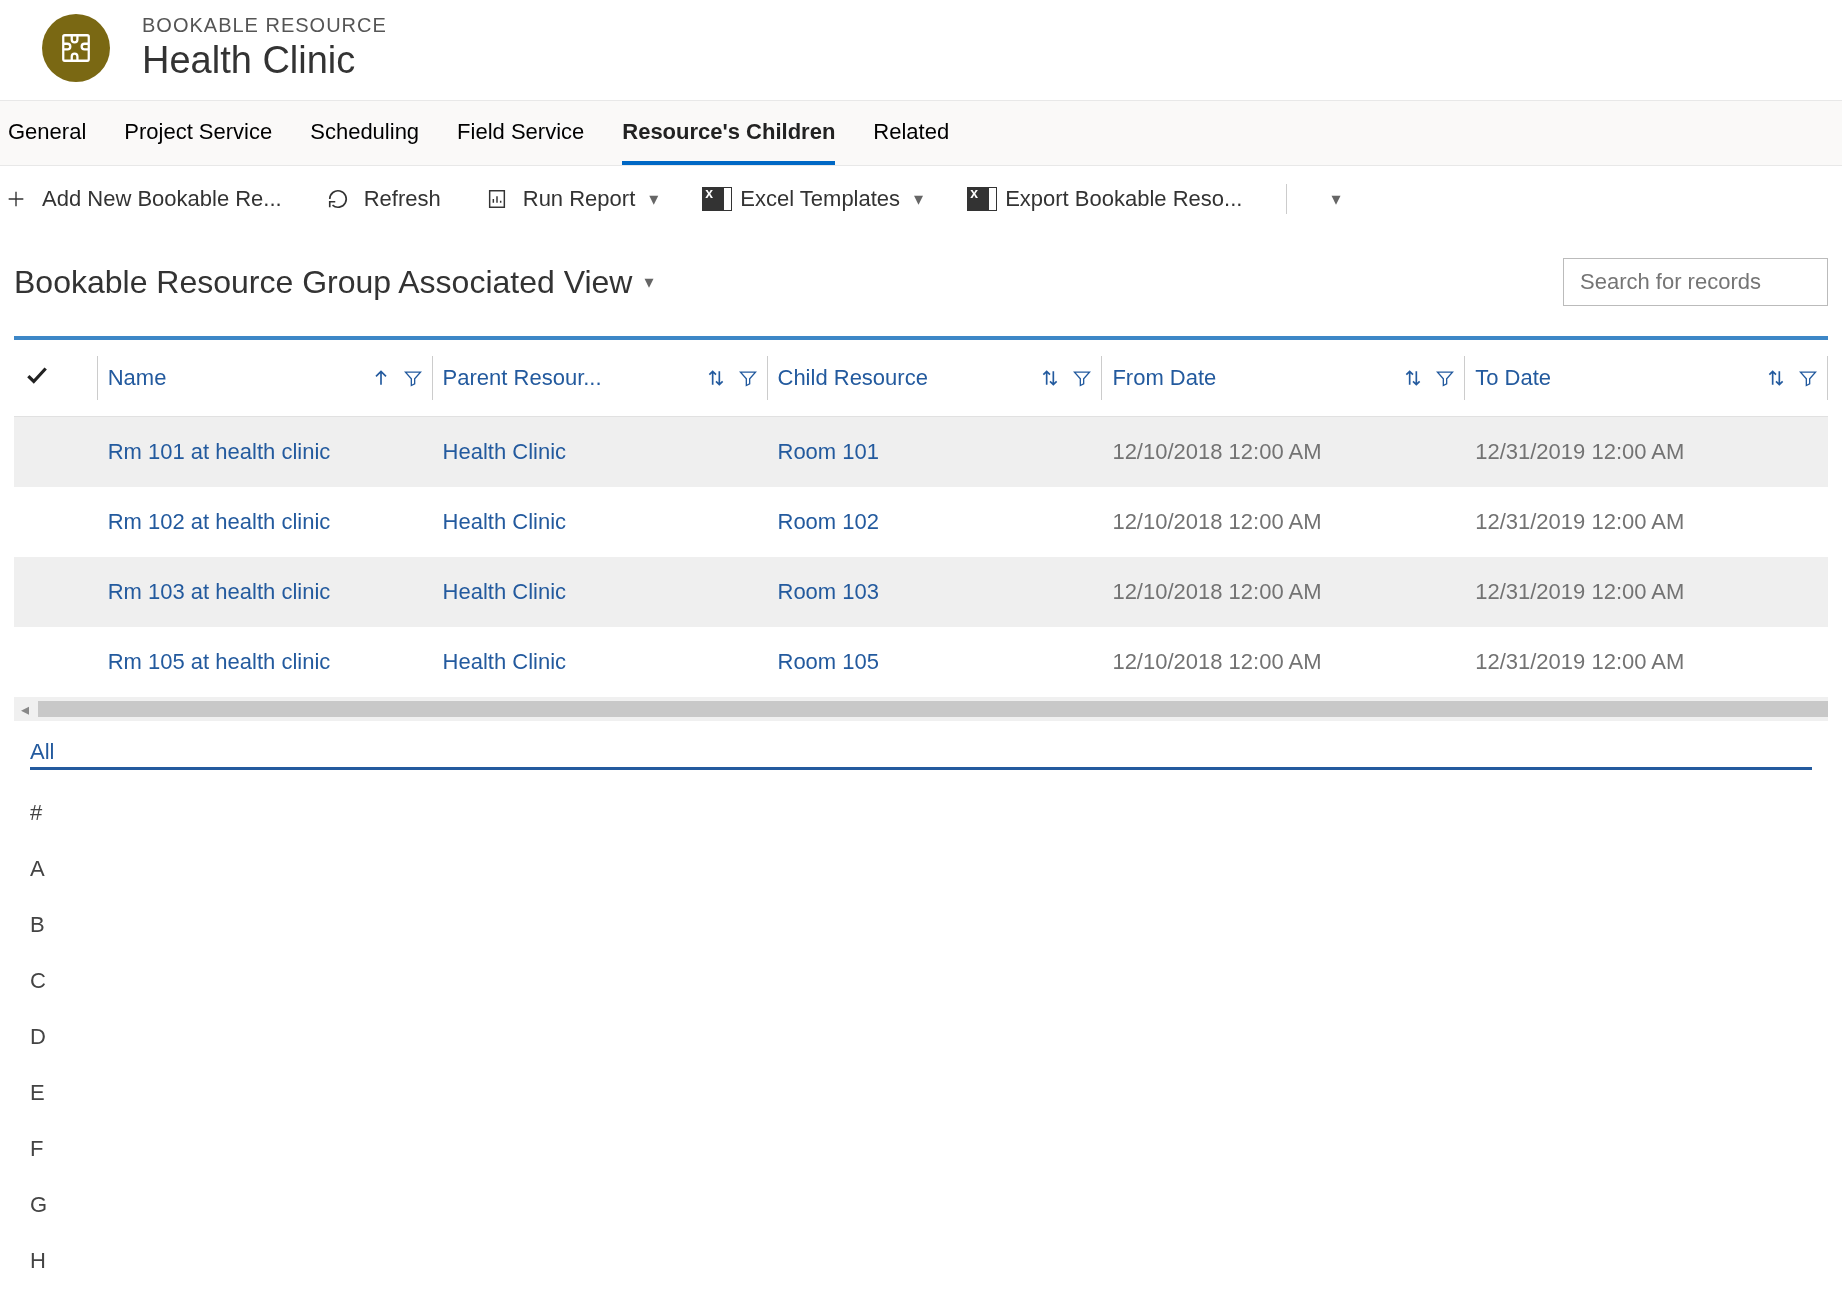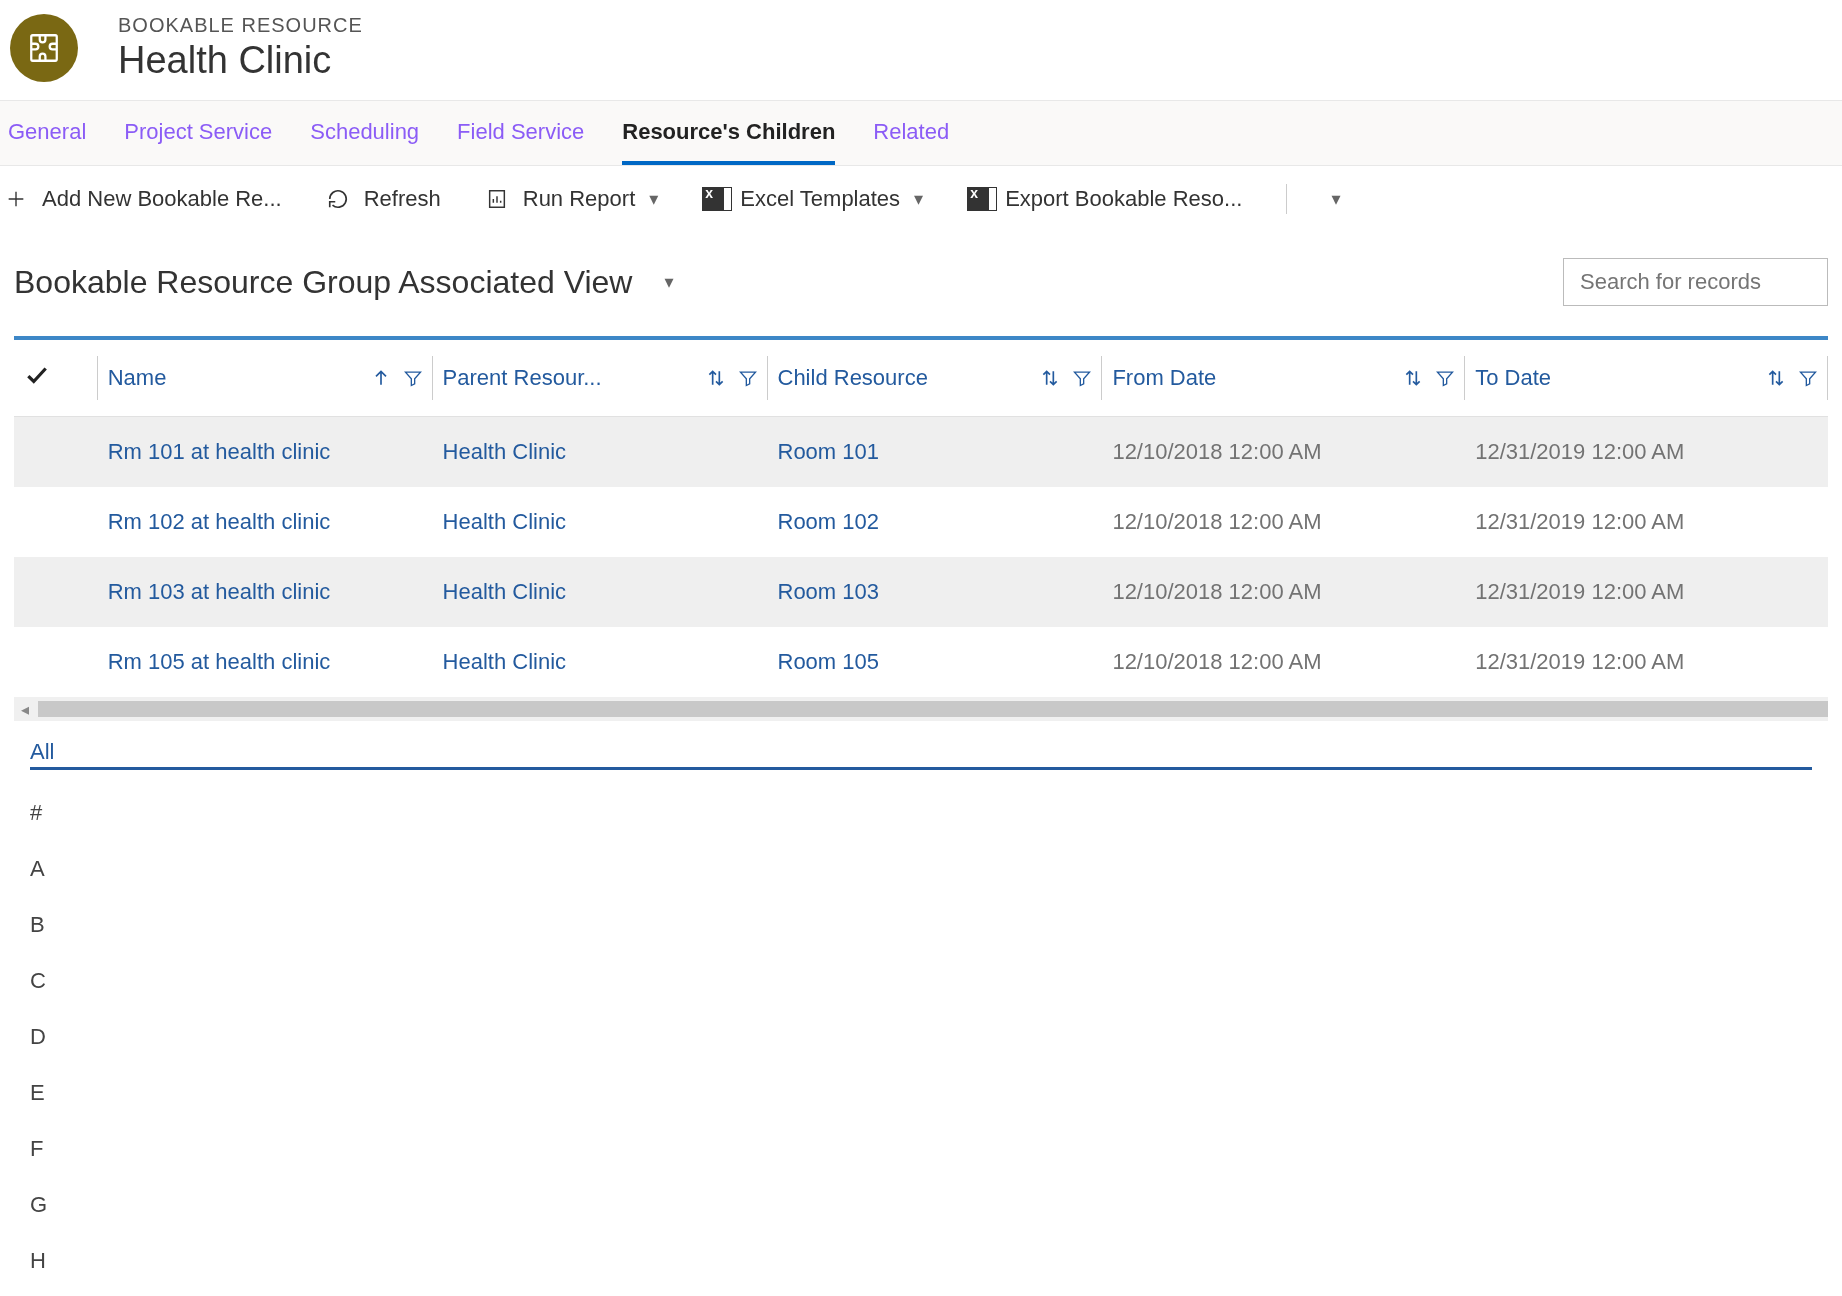--- a/index.html
+++ b/index.html
@@ -7,21 +7,22 @@
       font-family: "Segoe UI", -apple-system, BlinkMacSystemFont, sans-serif;
       background: #fff;
       color: #333;
       font-size: 20px;
       overflow-x: hidden;
     }
     .header {
       display: flex;
       align-items: center;
       padding: 14px 10px 18px 10px;
-      gap: 40px;
+      gap: 32px;
+      margin-left: 32px;
     }
     .entity-icon {
       width: 68px;
       height: 68px;
       border-radius: 50%;
       background: #7a6813;
       display: flex;
       align-items: center;
       justify-content: center;
       color: #fff;
@@ -44,21 +45,21 @@
       display: flex;
       border-top: 1px solid #e8e8e8;
       border-bottom: 1px solid #e8e8e8;
       background: #faf9f8;
       padding: 0 8px;
       gap: 38px;
     }
     .tab {
       padding: 18px 0 20px 0;
       font-size: 22px;
-      color: #8b5cf6;
+      color: #000000;
       cursor: pointer;
       position: relative;
       white-space: nowrap;
     }
     .tab.active {
       color: #222;
       font-weight: 600;
     }
     .tab.active::after {
       content: "";
@@ -99,21 +100,21 @@
       align-items: center;
       justify-content: space-between;
       padding: 26px 14px 30px 14px;
     }
     .view-title {
       font-size: 32px;
       color: #333;
       font-weight: 400;
       display: flex;
       align-items: center;
-      gap: 32px;
+      gap: 12px;
     }
     .search-box {
       border: 1px solid #bbb;
       padding: 10px 16px;
       font-size: 22px;
       width: 265px;
       color: #666;
     }
     .grid-wrap {
       margin: 0 14px;

